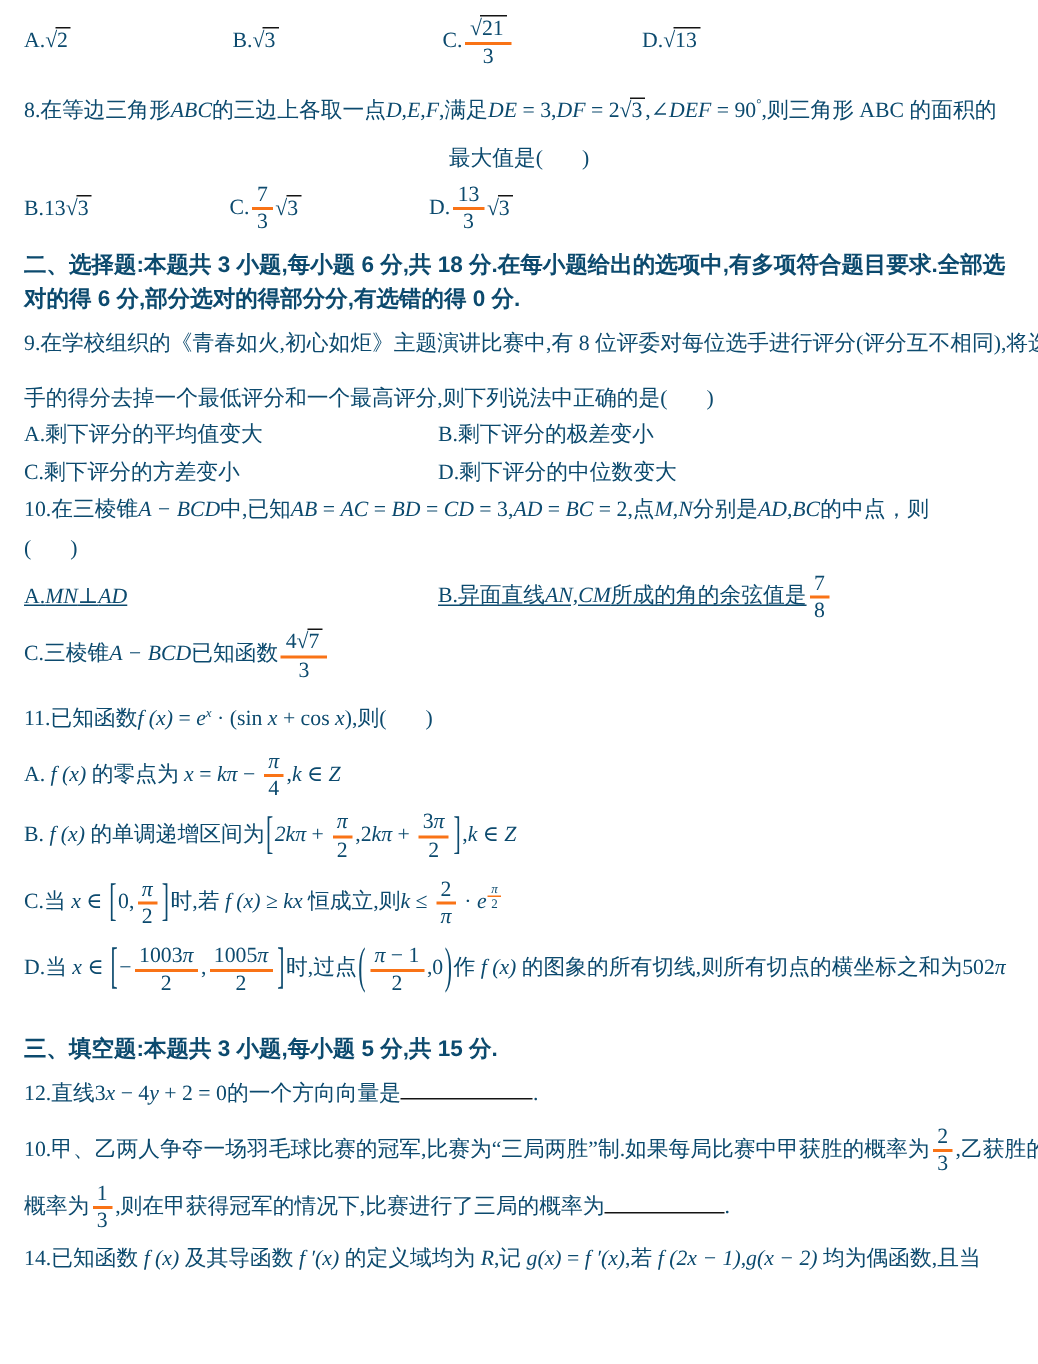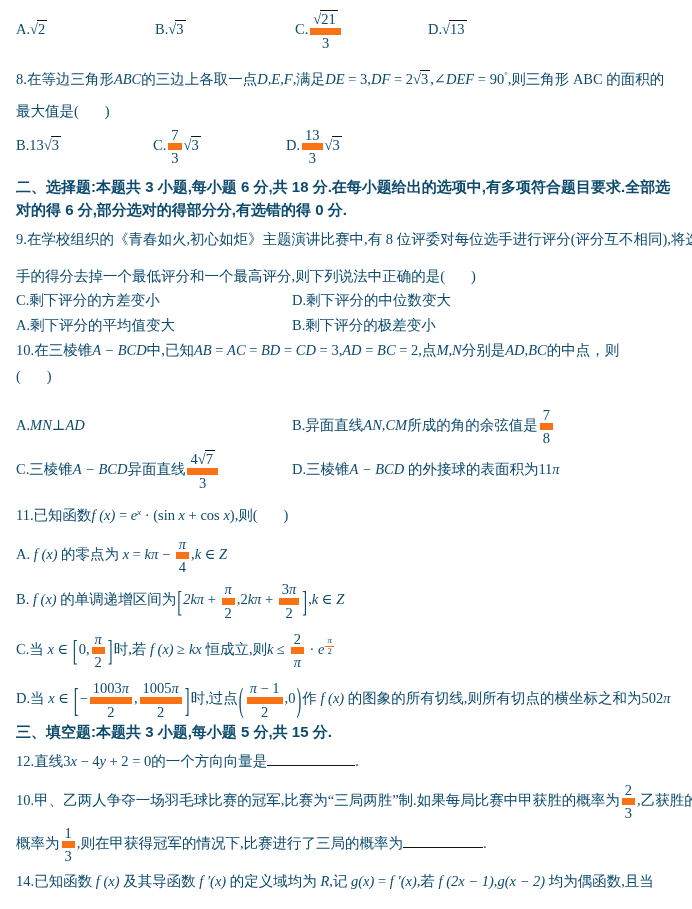--- a/index.html
+++ b/index.html
@@ -10,21 +10,21 @@
     font-size:14.5px;color:#0c4a6e;line-height:1.7;
   }
   .line{white-space:nowrap;}
   .bold{font-family:"Liberation Sans","DejaVu Sans",sans-serif;font-weight:700;font-size:15px;white-space:normal;line-height:1.55;}
   .t{font-style:normal;}
   .v{font-style:italic;font-family:"Liberation Serif","DejaVu Serif",serif;}
   .optrow{display:flex;align-items:baseline;}
   .optcell{display:inline-block;flex:0 0 auto;}
   .optcell:last-child{flex:1 1 auto;}
   .frac{display:inline-block;text-align:center;vertical-align:middle;line-height:1.12;margin:0 2px;}
-  .fn{display:block;border-bottom:7px solid #f97316;padding:0 3px;}
+  .fn{display:block;border-bottom:2px solid #f97316;padding:0 3px;}
   .fd{display:block;padding:0 2px;}
   .sqrt{display:inline-block;white-space:nowrap;}
   .rad{display:inline-block;}
   .vinc{display:inline-block;border-top:1.2px solid #141414;padding:0 2px 0 1px;margin-left:-1px;line-height:1.15;}
   .sup{display:inline-block;font-size:0.6em;vertical-align:0.65em;line-height:1;}
   .sup .frac{margin:0 1px;vertical-align:middle;}
   .sup .fn{border-bottom-width:0.8px;padding:0 1px;}
   .big{display:inline-block;vertical-align:middle;padding:0 1px;font-weight:400;}
   .gap{display:inline-block;}
   .blank{display:inline-block;border-bottom:1px solid #141414;height:1em;vertical-align:baseline;}
@@ -33,50 +33,49 @@
 <body>
 
 <div class="page" id="doc">
     <div class="line optrow" style="margin-top: 2px;">
       <span class="optcell" style="width: 139px;"><span class="t">A.</span><span class="sqrt"><span class="rad">√</span><span class="vinc"><span class="t">2</span></span></span></span>
       <span class="optcell" style="width: 140px;"><span class="t">B.</span><span class="sqrt"><span class="rad">√</span><span class="vinc"><span class="t">3</span></span></span></span>
       <span class="optcell" style="width: 133px;"><span class="t">C.</span><span class="frac"><span class="fn"><span class="sqrt"><span class="rad">√</span><span class="vinc"><span class="t">21</span></span></span></span><span class="fd"><span class="t">3</span></span></span></span>
       <span class="optcell"><span class="t">D.</span><span class="sqrt"><span class="rad">√</span><span class="vinc"><span class="t">13</span></span></span></span>
     </div>
     <div class="line" style="margin-top: 16px;"><span class="t">8.在等边三角形</span><span class="v">ABC</span><span class="t">的三边上各取一点</span><span class="v">D,E,F</span><span class="t">,满足</span><span class="v">DE</span><span class="t"> = 3,</span><span class="v">DF</span><span class="t"> = 2</span><span class="sqrt"><span class="rad">√</span><span class="vinc"><span class="t">3</span></span></span><span class="t">,∠</span><span class="v">DEF</span><span class="t"> = 90</span><sup class="sup"><span class="t">°</span></sup><span class="t">,则三角形 ABC 的面积的</span></div>
-    <div class="line" style="margin-top: 7px;"><span class="t">最大值是(</span><span class="gap" style="width: 26px;"></span><span class="t">)</span></div>
+    <div class="line" style="margin-top: 7px; text-align: center;"><span class="t">最大值是(</span><span class="gap" style="width: 26px;"></span><span class="t">)</span></div>
     <div class="line optrow" style="margin-top: 4px;">
       <span class="optcell" style="width: 137px;"><span class="t">B.13</span><span class="sqrt"><span class="rad">√</span><span class="vinc"><span class="t">3</span></span></span></span>
       <span class="optcell" style="width: 133px;"><span class="t">C.</span><span class="frac"><span class="fn"><span class="t">7</span></span><span class="fd"><span class="t">3</span></span></span><span class="sqrt"><span class="rad">√</span><span class="vinc"><span class="t">3</span></span></span></span>
       <span class="optcell"><span class="t">D.</span><span class="frac"><span class="fn"><span class="t">13</span></span><span class="fd"><span class="t">3</span></span></span><span class="sqrt"><span class="rad">√</span><span class="vinc"><span class="t">3</span></span></span></span>
     </div>
     <div class="line bold" style="margin-top: 8px;"><span class="t">二、选择题:本题共 3 小题,每小题 6 分,共 18 分.在每小题给出的选项中,有多项符合题目要求.全部选对的得 6 分,部分选对的得部分分,有选错的得 0 分.</span></div>
     <div class="line" style="margin-top: 6px;"><span class="t">9.在学校组织的《青春如火,初心如炬》主题演讲比赛中,有 8 位评委对每位选手进行评分(评分互不相同),将选</span></div>
     <div class="line" style="margin-top: 12px;"><span class="t">手的得分去掉一个最低评分和一个最高评分,则下列说法中正确的是(</span><span class="gap" style="width: 26px;"></span><span class="t">)</span></div>
     <div class="line optrow" style="margin-top: 0px;">
+      <span class="optcell" style="width: 276px;"><span class="t">A.剩下评分的平均值变大</span></span>
+      <span class="optcell"><span class="t">B.剩下评分的极差变小</span></span>
+    </div>
+    <div class="line optrow" style="margin-top: 0px;">
       <span class="optcell" style="width: 276px;"><span class="t">C.剩下评分的方差变小</span></span>
       <span class="optcell"><span class="t">D.剩下评分的中位数变大</span></span>
     </div>
-    <div class="line optrow" style="margin-top: 0px;">
-      <span class="optcell" style="width: 276px;"><span class="t">A.剩下评分的平均值变大</span></span>
-      <span class="optcell"><span class="t">B.剩下评分的极差变小</span></span>
-    </div>
     <div class="line" style="margin-top: 0px;"><span class="t">10.在三棱锥</span><span class="v">A − BCD</span><span class="t">中,已知</span><span class="v">AB</span><span class="t"> = </span><span class="v">AC</span><span class="t"> = </span><span class="v">BD</span><span class="t"> = </span><span class="v">CD</span><span class="t"> = 3,</span><span class="v">AD</span><span class="t"> = </span><span class="v">BC</span><span class="t"> = 2,点</span><span class="v">M,N</span><span class="t">分别是</span><span class="v">AD,BC</span><span class="t">的中点，则</span></div>
     <div class="line" style="margin-top: 2px;"><span class="t">(</span><span class="gap" style="width: 26px;"></span><span class="t">)</span></div>
-    <div class="line optrow" style="margin-top: 18px;">
+    <div class="line optrow" style="margin-top: 2px; text-decoration: underline;">
       <span class="optcell" style="width: 276px;"><span class="t">A.</span><span class="v">MN</span><span class="t">⊥</span><span class="v">AD</span></span>
       <span class="optcell"><span class="t">B.异面直线</span><span class="v">AN,CM</span><span class="t">所成的角的余弦值是</span><span class="frac"><span class="fn"><span class="t">7</span></span><span class="fd"><span class="t">8</span></span></span></span>
     </div>
     <div class="line optrow" style="margin-top: 4px;">
-      <span class="optcell" style="width: 276px;"><span class="t">C.三棱锥</span><span class="v">A − BCD</span><span class="t">异面直线</span><span class="frac"><span class="fn"><span class="t">4</span><span class="sqrt"><span class="rad">√</span><span class="vinc"><span class="t">7</span></span></span></span><span class="fd"><span class="t">3</span></span></span></span>
-      <span class="optcell"><span class="t">D.三棱锥</span><span class="v">A − BCD</span><span class="t"> 的外接球的表面积为11</span><span class="v">π</span></span>
+      <span class="optcell" style="width: 276px;"><span class="t">C.三棱锥</span><span class="v">A − BCD</span><span class="t">已知函数</span><span class="frac"><span class="fn"><span class="t">4</span><span class="sqrt"><span class="rad">√</span><span class="vinc"><span class="t">7</span></span></span></span><span class="fd"><span class="t">3</span></span></span></span>
     </div>
     <div class="line" style="margin-top: 12px;"><span class="t">11.已知函数</span><span class="v">f (x)</span><span class="t"> = </span><span class="v">e</span><sup class="sup"><span class="v">x</span></sup><span class="t"> · (sin </span><span class="v">x</span><span class="t"> + cos </span><span class="v">x</span><span class="t">),则(</span><span class="gap" style="width: 26px;"></span><span class="t">)</span></div>
     <div class="line" style="margin-top: 8px;"><span class="t">A. </span><span class="v">f (x)</span><span class="t"> 的零点为 </span><span class="v">x</span><span class="t"> = </span><span class="v">kπ</span><span class="t"> − </span><span class="frac"><span class="fn"><span class="v">π</span></span><span class="fd"><span class="t">4</span></span></span><span class="t">,</span><span class="v">k</span><span class="t"> ∈ </span><span class="v">Z</span></div>
     <div class="line" style="margin-top: 6px;"><span class="t">B. </span><span class="v">f (x)</span><span class="t"> 的单调递增区间为</span><span class="big" style="transform: scaleY(2.1);">[</span><span class="v">2kπ</span><span class="t"> + </span><span class="frac"><span class="fn"><span class="v">π</span></span><span class="fd"><span class="t">2</span></span></span><span class="t">,2</span><span class="v">kπ</span><span class="t"> + </span><span class="frac"><span class="fn"><span class="t">3</span><span class="v">π</span></span><span class="fd"><span class="t">2</span></span></span><span class="big" style="transform: scaleY(2.1);">]</span><span class="t">,</span><span class="v">k</span><span class="t"> ∈ </span><span class="v">Z</span></div>
     <div class="line" style="margin-top: 10px;"><span class="t">C.当 </span><span class="v">x</span><span class="t"> ∈ </span><span class="big" style="transform: scaleY(2.1);">[</span><span class="t">0,</span><span class="frac"><span class="fn"><span class="v">π</span></span><span class="fd"><span class="t">2</span></span></span><span class="big" style="transform: scaleY(2.1);">]</span><span class="t">时,若 </span><span class="v">f (x)</span><span class="t"> ≥ </span><span class="v">kx</span><span class="t"> 恒成立,则</span><span class="v">k</span><span class="t"> ≤ </span><span class="frac"><span class="fn"><span class="t">2</span></span><span class="fd"><span class="v">π</span></span></span><span class="t"> · </span><span class="v">e</span><sup class="sup"><span class="frac"><span class="fn"><span class="v">π</span></span><span class="fd"><span class="t">2</span></span></span></sup></div>
     <div class="line" style="margin-top: 10px;"><span class="t">D.当 </span><span class="v">x</span><span class="t"> ∈ </span><span class="big" style="transform: scaleY(2.3);">[</span><span class="t">−</span><span class="frac"><span class="fn"><span class="t">1003</span><span class="v">π</span></span><span class="fd"><span class="t">2</span></span></span><span class="t">,</span><span class="frac"><span class="fn"><span class="t">1005</span><span class="v">π</span></span><span class="fd"><span class="t">2</span></span></span><span class="big" style="transform: scaleY(2.3);">]</span><span class="t">时,过点</span><span class="big" style="transform: scaleY(2.3);">(</span><span class="frac"><span class="fn"><span class="v">π</span><span class="t"> − 1</span></span><span class="fd"><span class="t">2</span></span></span><span class="t">,0</span><span class="big" style="transform: scaleY(2.3);">)</span><span class="t">作 </span><span class="v">f (x)</span><span class="t"> 的图象的所有切线,则所有切点的横坐标之和为502</span><span class="v">π</span></div>
-    <div class="line bold" style="margin-top: 0;"><span class="t">三、填空题:本题共 3 小题,每小题 5 分,共 15 分.</span></div>
+    <div class="line bold" style="margin-top: 24px;"><span class="t">三、填空题:本题共 3 小题,每小题 5 分,共 15 分.</span></div>
     <div class="line" style="margin-top: 6px;"><span class="t">12.直线3</span><span class="v">x</span><span class="t"> − 4</span><span class="v">y</span><span class="t"> + 2 = 0的一个方向向量是</span><span class="blank" style="width: 88px;"></span><span class="t">.</span></div>
     <div class="line" style="margin-top: 8px;"><span class="t">10.甲、乙两人争夺一场羽毛球比赛的冠军,比赛为“三局两胜”制.如果每局比赛中甲获胜的概率为</span><span class="frac"><span class="fn"><span class="t">2</span></span><span class="fd"><span class="t">3</span></span></span><span class="t">,乙获胜的</span></div>
     <div class="line" style="margin-top: 4px; font-family: Liberation Serif, serif;"><span class="t">概率为</span><span class="frac"><span class="fn"><span class="t">1</span></span><span class="fd"><span class="t">3</span></span></span><span class="t">,则在甲获得冠军的情况下,比赛进行了三局的概率为</span><span class="blank" style="width: 80px;"></span><span class="t">.</span></div>
     <div class="line" style="margin-top: 4px;"><span class="t">14.已知函数 </span><span class="v">f (x)</span><span class="t"> 及其导函数 </span><span class="v">f ′(x)</span><span class="t"> 的定义域均为 </span><span class="v">R</span><span class="t">,记 </span><span class="v">g(x)</span><span class="t"> = </span><span class="v">f ′(x)</span><span class="t">,若 </span><span class="v">f (2x − 1),g(x − 2)</span><span class="t"> 均为偶函数,且当</span></div>
   </div>
 
 </body></html>

